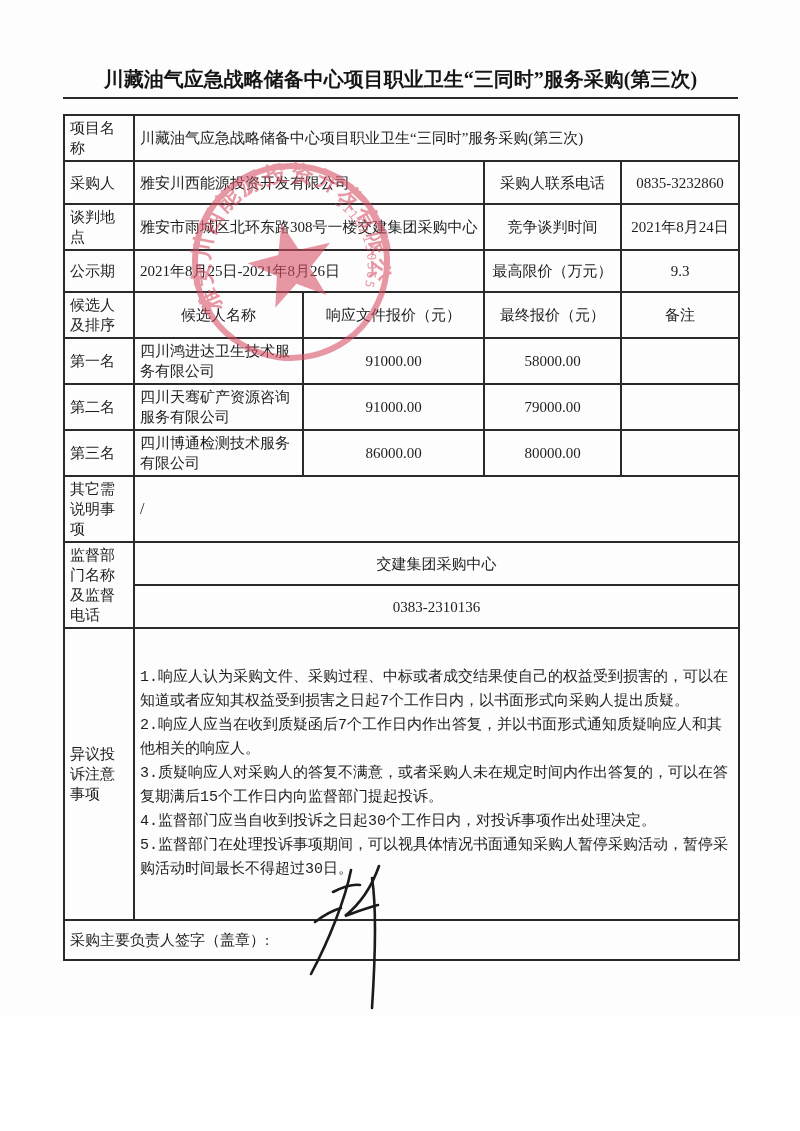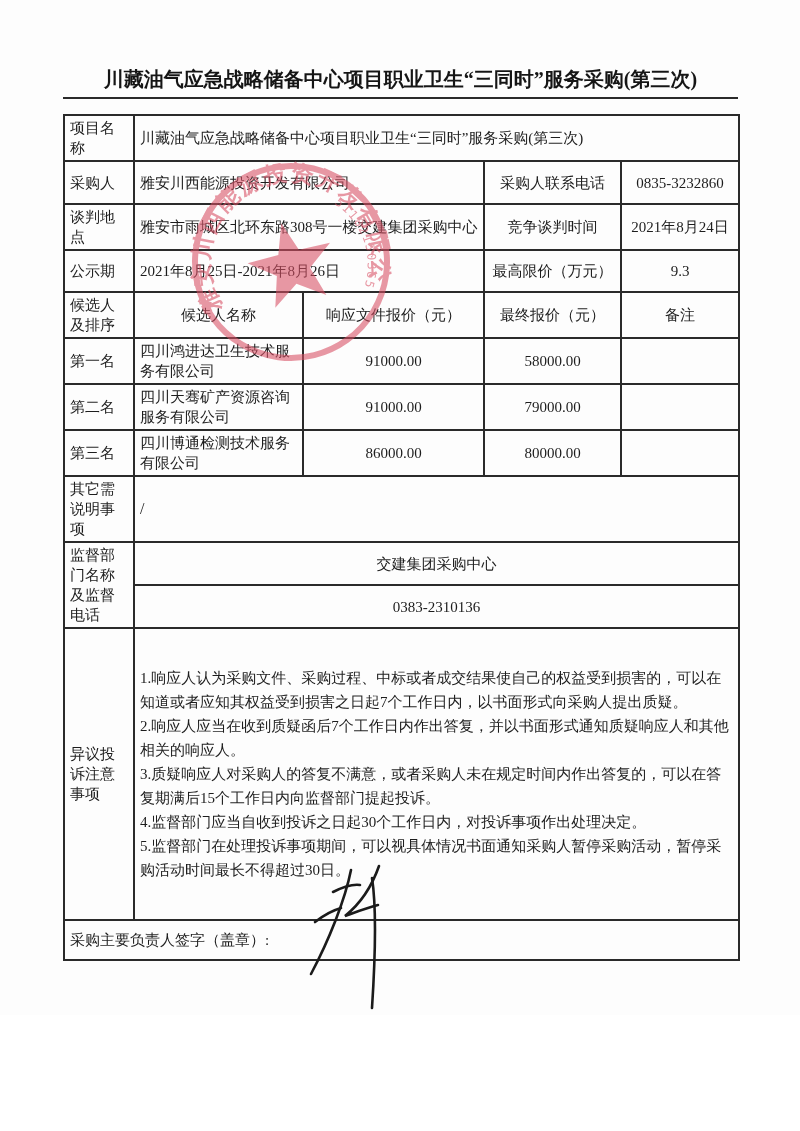--- a/index.html
+++ b/index.html
@@ -42,21 +42,21 @@
     overflow:hidden;
     line-height:20px;
   }
   td.lbl{ text-align:left; padding-left:5px;}
   td.ctr{ text-align:center;}
   td.val{ text-align:left; padding-left:8px;}
   .r1{height:38px}.r2{height:43px}.r3{height:42px}.r4{height:42px}
   .r5{height:36px}.r6{height:45px}.r7{height:45px}.r8{height:44px}
   .r9{height:40px}.r10{height:40px}.r11{height:40px}
   .r12{height:292px}.r13{height:40px}
-  td.objection-cell{ vertical-align:middle; }
+  td.objection-cell{ vertical-align:middle;font-family:Liberation Mono, monospace; }
   .objection-text div{ line-height:24px; text-align:left;}
   .slash{ font-size:16px; }
   .seal{
     position:absolute; left:184px; top:158px;
     width:214px; height:208px;
     opacity:0.58;
     pointer-events:none;
   }
   .signature{
     position:absolute; left:293px; top:858px;

